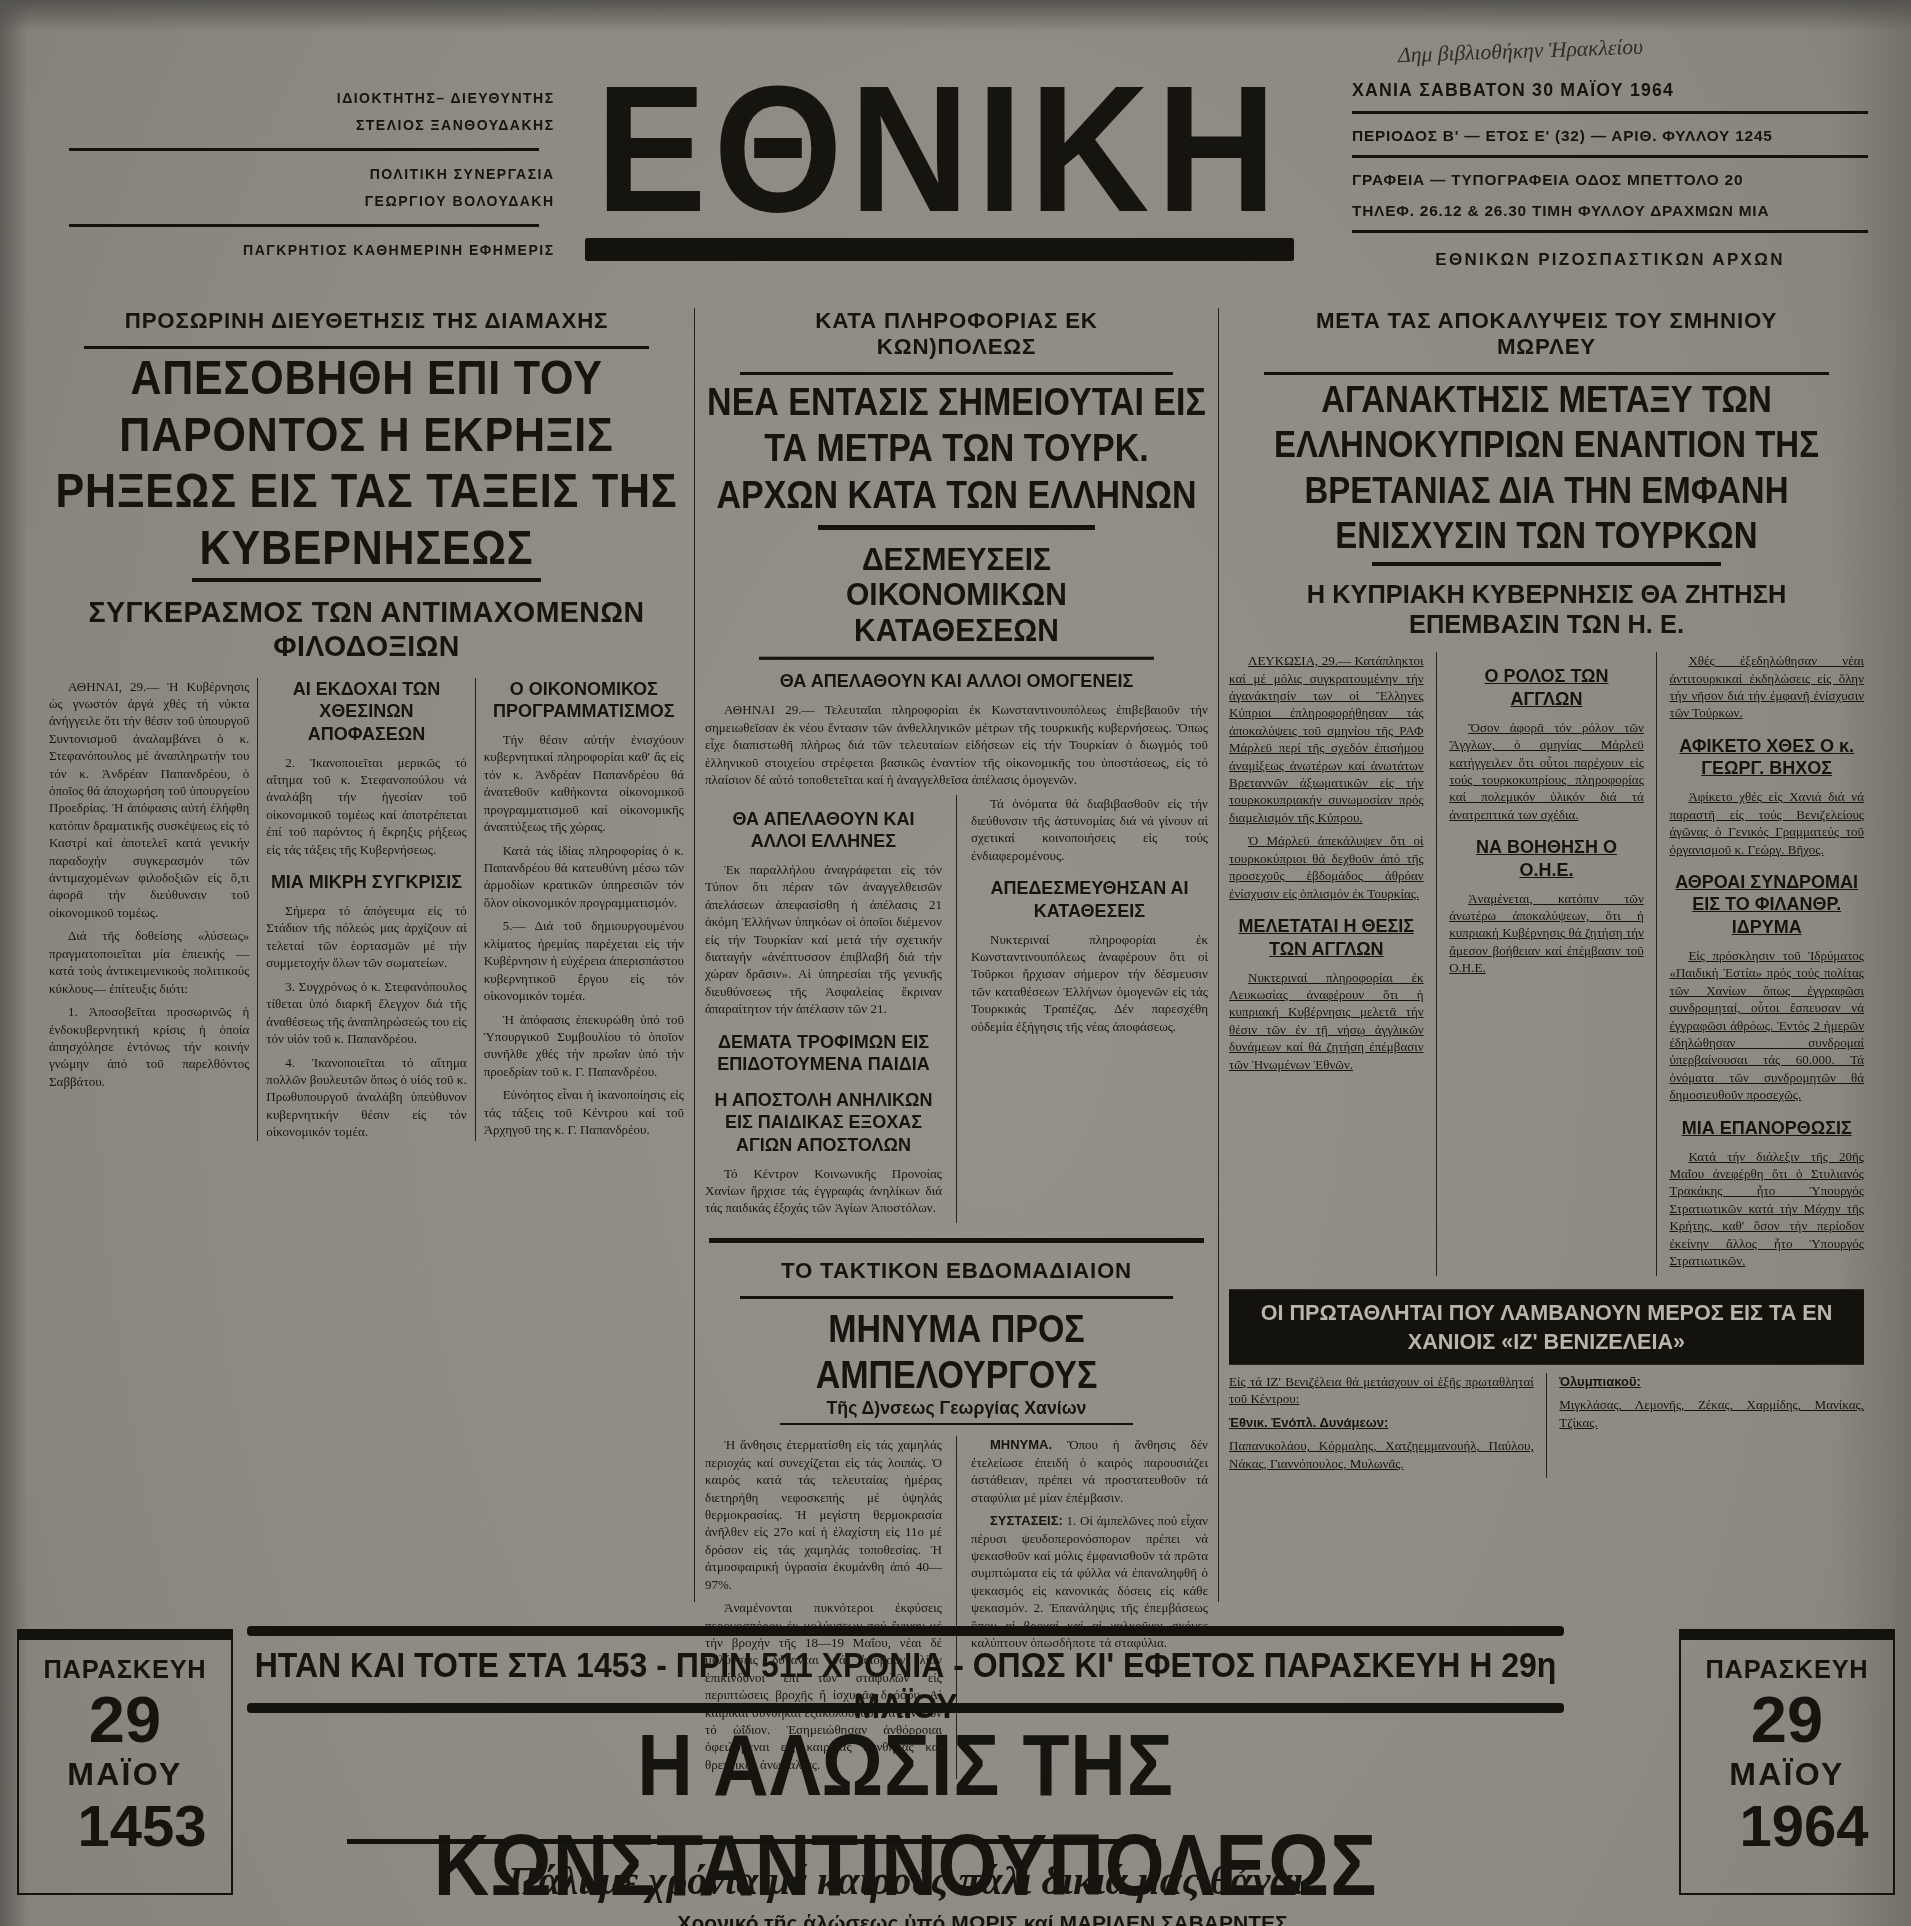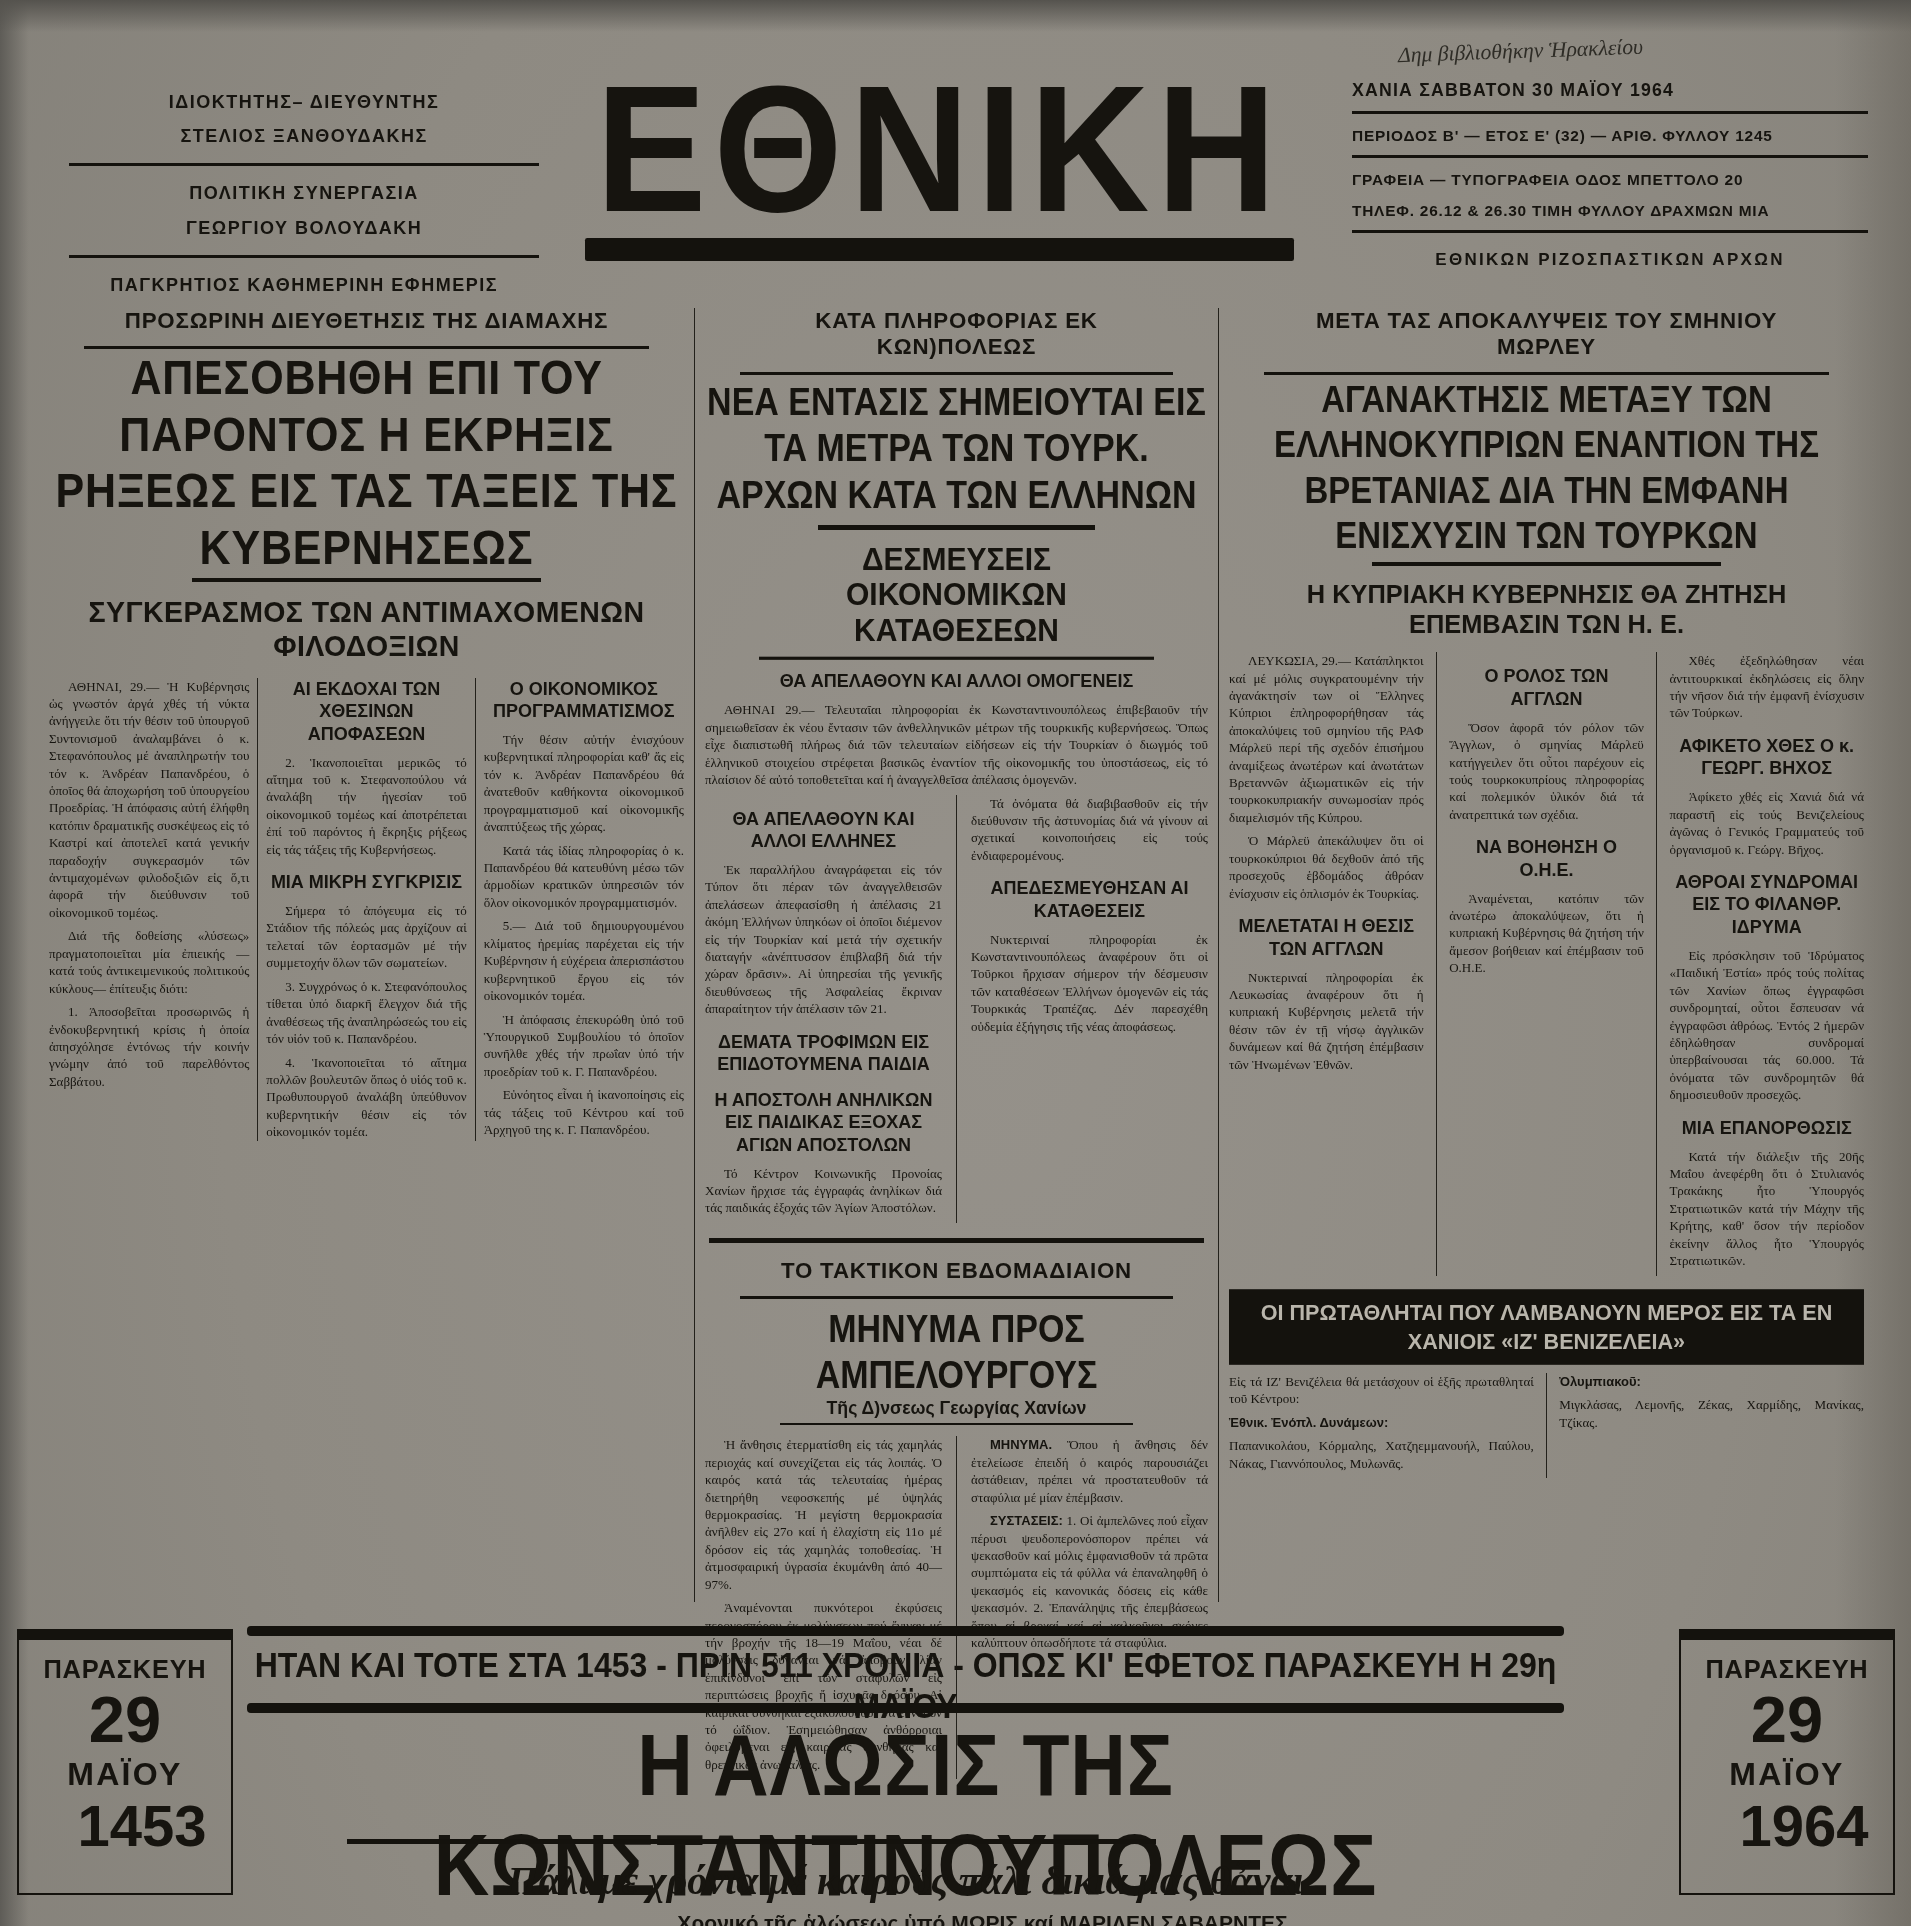--- a/index.html
+++ b/index.html
@@ -8,21 +8,21 @@
     background:
       linear-gradient(180deg,#55534e 0%,rgba(85,83,78,0) 1.2%),
       linear-gradient(0deg,#6b6963 0%,rgba(107,105,99,0) 2%),
       linear-gradient(90deg,#5e5c57 0%,rgba(94,92,87,0) 1.5%),
       linear-gradient(270deg,#757169 0%,rgba(117,113,105,0) 4%),
       radial-gradient(ellipse at 52% 38%,#95918a 0%,#8e8a82 55%,#807d76 100%);
   }
   
   .masthead{position:absolute;top:35px;left:42px;width:1826px;height:262px;}
   .mast-left{position:absolute;left:11.6px;top:50px;width:501px;text-align:center;font-family:"Liberation Sans",sans-serif;font-weight:bold;}
-  .mast-left .l{font-size:18px;letter-spacing:1.5px;line-height:1.9;}
+  .mast-left .l{font-size:14px;letter-spacing:1.5px;line-height:1.9;text-align:right;}
   .mast-left hr{border:none;border-top:3.5px solid #14120d;margin:10px 15.4px;}
   .mast-center{position:absolute;left:520px;top:35px;width:755px;text-align:center;}
   .mast-title{font-family:"Liberation Sans",sans-serif;font-weight:bold;font-size:166px;line-height:0.95;letter-spacing:7px;transform:scaleY(1.08);}
   .mast-bar{height:22.3px;background:#14120d;margin:10.8px 23px 0 23px;border-radius:2.3px;}
   .mast-right{position:absolute;left:1310px;top:0;width:516px;font-family:"Liberation Sans",sans-serif;font-weight:bold;}
   .hand-note{font-family:"Liberation Serif",serif;font-weight:normal;font-style:italic;font-size:21.6px;transform:rotate(-2deg);color:#2e2c26;margin-left:46px;}
   .mr-line{font-size:17.7px;letter-spacing:1.2px;margin-top:20px;white-space:nowrap;}
   .mr-rule{border:none;border-top:3.1px solid #14120d;margin:10px 0;}
   .mr-small{font-size:15.4px;letter-spacing:0.8px;margin-top:13px;white-space:nowrap;}
   .mr-motto{font-size:17px;letter-spacing:2.3px;margin-top:17px;text-align:center;}
@@ -45,21 +45,21 @@
   .sub-mid{font-size:30px;margin-bottom:14px;}
   .sub-right{font-size:25.4px;margin-bottom:14px;}
   .sub-u{border-bottom:3.9px solid #14120d;padding-bottom:7.7px;margin-left:54px;margin-right:54px;}
   .cross{font-family:"Liberation Sans",sans-serif;font-weight:bold;text-align:center;font-size:18px;line-height:1.25;margin:13px 0 8.5px 0;}
   .p{font-size:13px;line-height:1.34;text-align:justify;text-indent:19px;margin:0 0 6.2px 0;}
   .cols3{column-count:3;column-gap:17px;column-rule:1.5px solid #23211b;margin-top:3.9px;}
   .twocol{display:flex;}
   .twocol .c{flex:1;}
   .twocol .c+.c{border-left:1.5px solid #23211b;padding-left:14px;margin-left:14px;}
   .threecol{display:flex;}
-  .threecol .c{flex:1;}
+  .threecol .c{flex:1;text-decoration:underline;}
   .threecol .c+.c{border-left:1.5px solid #23211b;padding-left:12.3px;margin-left:12.3px;}
   .midrule{height:4.6px;background:#14120d;margin:15.4px 3.9px;}
   .byline{font-family:"Liberation Sans",sans-serif;font-weight:bold;text-align:center;font-size:17.7px;border-bottom:2.7px solid #14120d;display:block;margin:3.9px auto 11.6px auto;width:70%;padding-bottom:3.9px;}
   .runin{font-weight:bold;font-family:"Liberation Sans",sans-serif;}
   .benband{background:#14120d;color:#b9b5ab;font-family:"Liberation Sans",sans-serif;font-weight:bold;text-align:center;font-size:21.6px;line-height:1.3;padding:7.7px 3.9px;margin:15.4px 0 10px 0;transform:scaleY(1.05);}
   .names .p{text-indent:0;}
   
   .banner{position:absolute;top:1614px;left:0;width:1912px;height:331px;}
   .bar{position:absolute;left:247px;width:1317px;height:10px;background:#14120d;border-radius:3.9px;}
   .bann-kick{position:absolute;left:247px;width:1317px;top:35px;text-align:center;font-family:"Liberation Sans",sans-serif;font-weight:bold;font-size:32px;transform:scaleY(1.1);}

